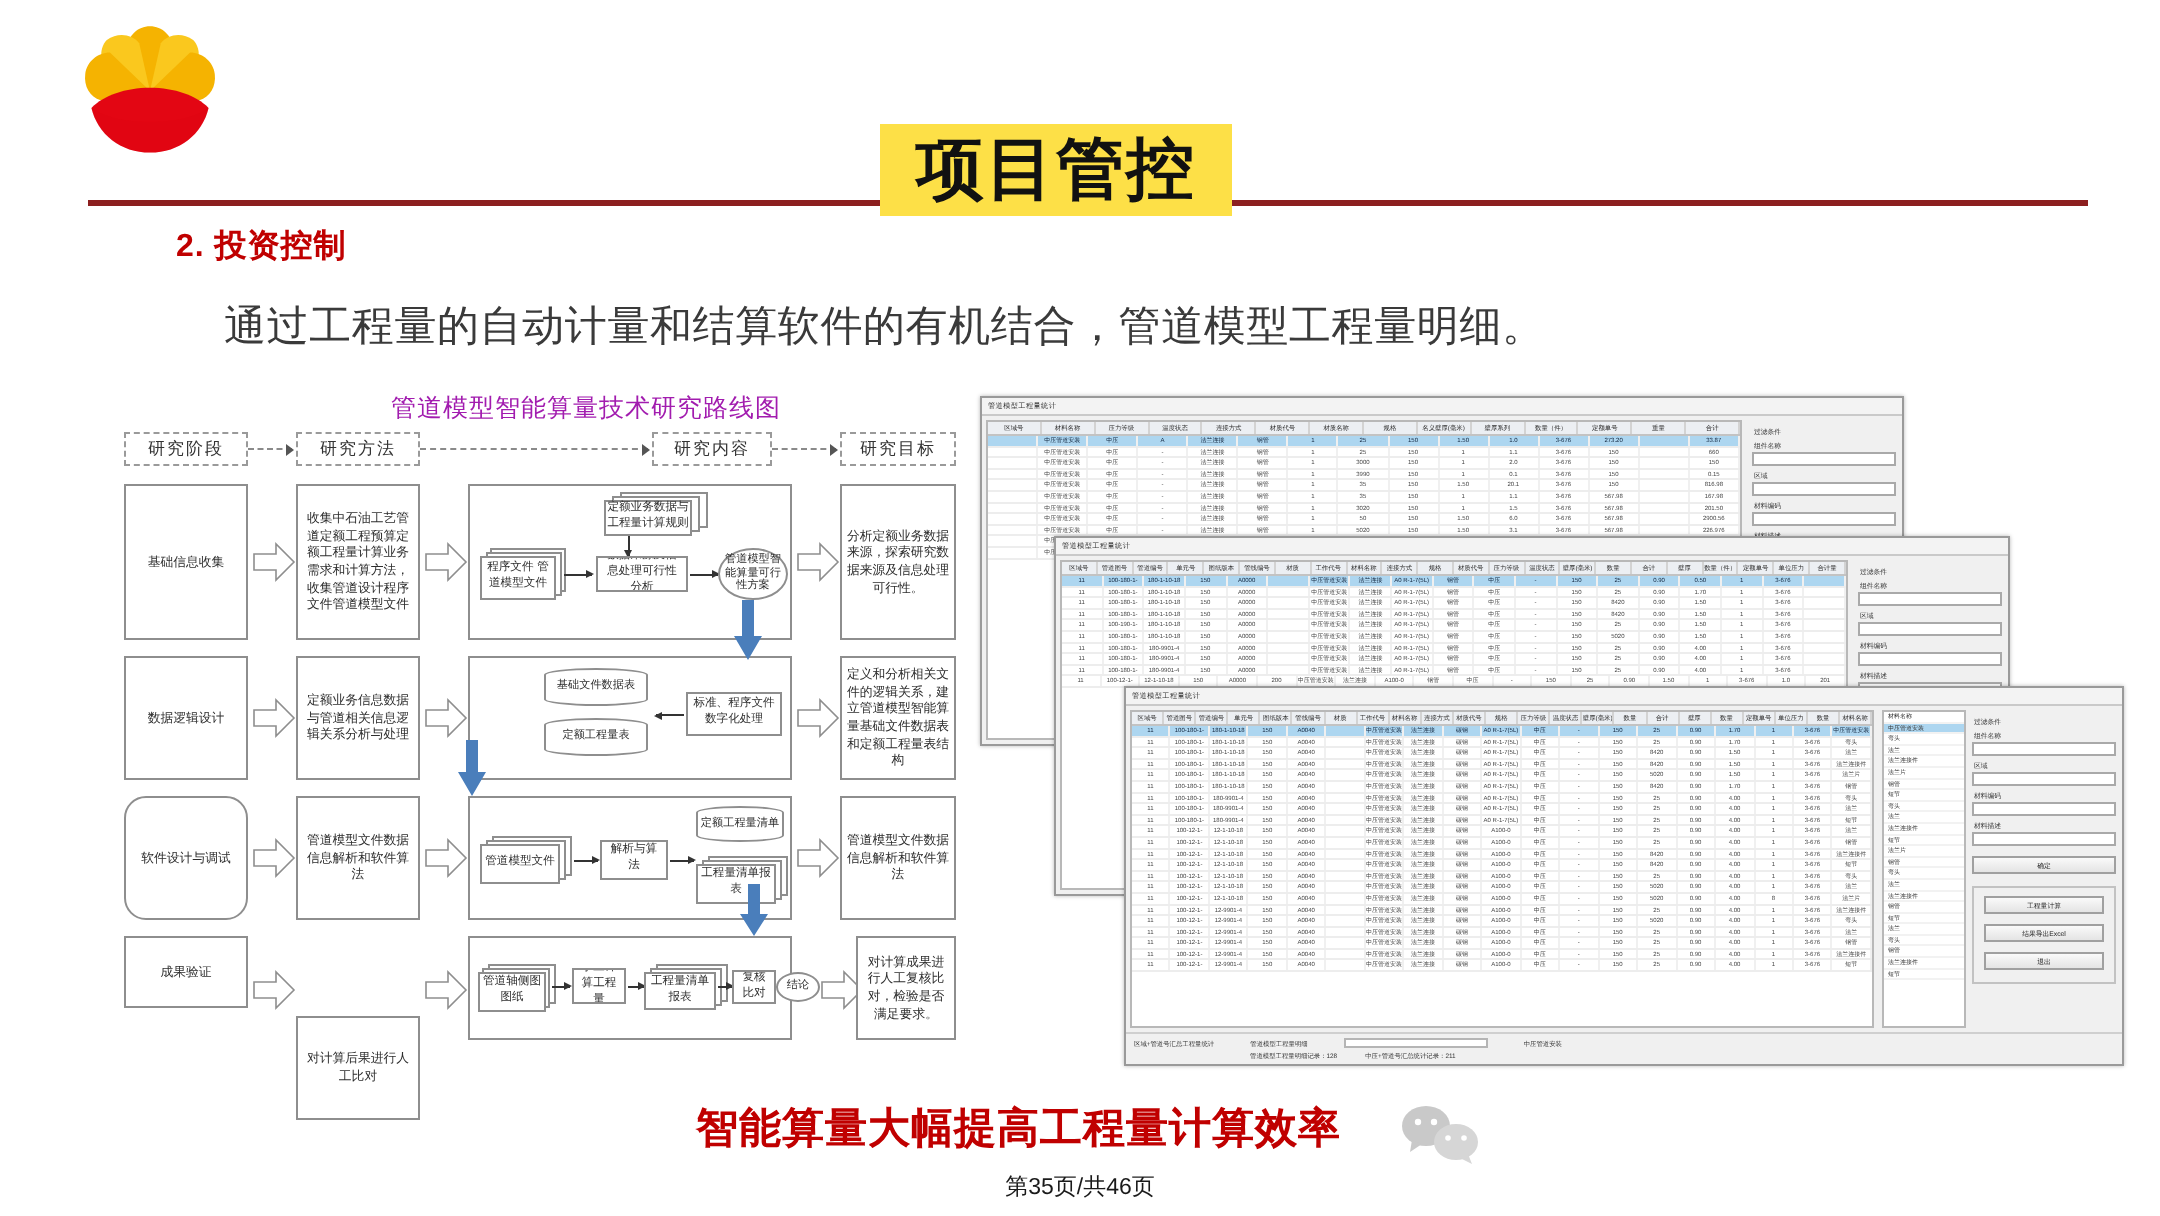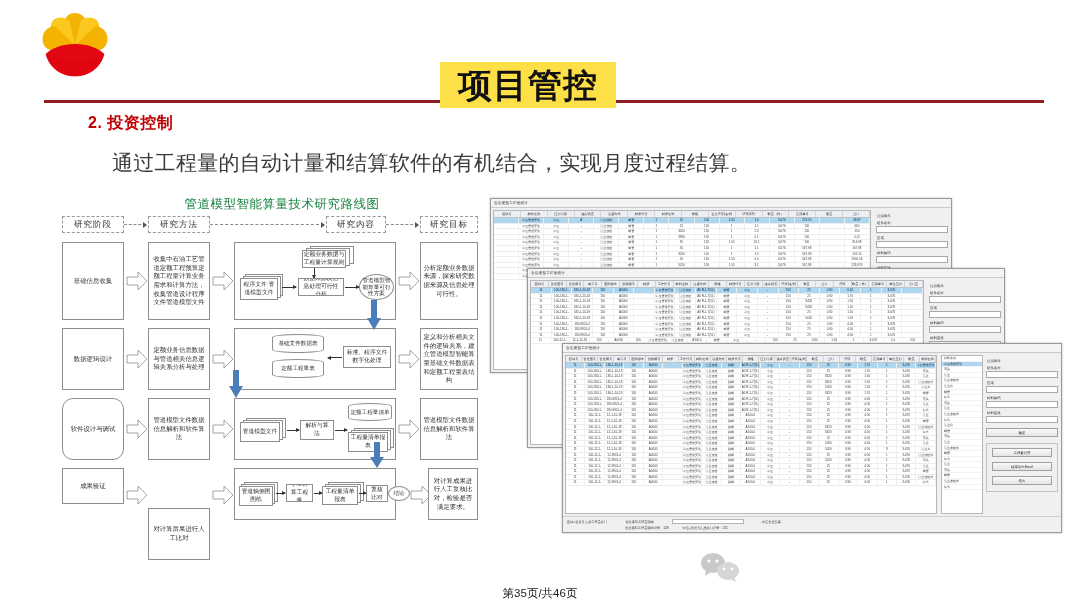--- a/index.html
+++ b/index.html
@@ -32,23 +32,23 @@
     font-size:16px; font-weight:700; color:#c00000; letter-spacing:0.5px;
   }
   .lead {
     position:absolute; left:112px; top:149px; width:760px;
     font-size:21px; color:#3a3a3a; letter-spacing:0.3px; white-space:nowrap;
   }
 
   
   .flow { position:absolute; left:62px; top:196px; width:420px; height:330px; }
   .flow-title {
-    position:absolute; left:95px; top:0; width:250px; text-align:center;
+    position:absolute; left:106px; top:0; width:250px; text-align:center;
     font-family:"DejaVu Serif","Liberation Serif",serif;
-    font-size:12.5px; color:#15803d; letter-spacing:0.5px;
+    font-size:12.5px; color:#a21caf; letter-spacing:0.5px;
   }
   .hdr-cell {
     position:absolute; top:20px; height:17px;
     border:1px dashed #9a9a9a; background:#fff;
     display:flex; align-items:center; justify-content:center;
     font-family:"DejaVu Serif","Liberation Serif",serif;
     font-size:8.5px; color:#333; letter-spacing:1px;
   }
   .dashline { position:absolute; top:28px; height:0; border-top:1px dashed #8a8a8a; }
   .dashline::after{
@@ -190,21 +190,21 @@
 
   <div class="title-box">
     <div class="t">项目管控</div>
   </div>
 
   <div class="sec-no">
     <span>2.</span>
     <span>投资控制</span>
   </div>
 
-  <div class="lead">通过工程量的自动计量和结算软件的有机结合，实现月度过程结算。</div>
+  <div class="lead">通过工程量的自动计量和结算软件的有机结合，管道模型工程量明细。</div>
 
   <div class="flow">
 
     <div class="flow-title">管道模型智能算量技术研究路线图</div>
 
     <div class="hdr-cell" style="left:0px;width:62px;">研究阶段</div>
     <div class="hdr-cell" style="left:86px;width:62px;">研究方法</div>
     <div class="hdr-cell" style="left:264px;width:60px;">研究内容</div>
     <div class="hdr-cell" style="left:358px;width:58px;">研究目标</div>
     <div class="dashline" style="left:62px;width:22px;"></div>
@@ -1414,20 +1414,21 @@
           <span>中压管道安装</span>
         </div>
         <div class="row2">
           <span>管道模型工程量明细记录：128</span>
           <span>中压+管道号汇总统计记录：211</span>
         </div>
       </div>
     </div>
   </div>
 
+  <div class="caption">智能算量大幅提高工程量计算效率</div>
 
   <div class="wm">
     <svg width="40" height="30" viewBox="0 0 40 30">
       <ellipse cx="13" cy="11" rx="12" ry="10" fill="#c9c9c9"></ellipse>
       <polygon points="6,18 5,24 11,20" fill="#c9c9c9"></polygon>
       <ellipse cx="28" cy="19" rx="11" ry="9" fill="#d6d6d6"></ellipse>
       <polygon points="34,25 36,30 30,27" fill="#d6d6d6"></polygon>
       <circle cx="9" cy="9" r="1.6" fill="#fff"></circle>
       <circle cx="17" cy="9" r="1.6" fill="#fff"></circle>
       <circle cx="24" cy="17" r="1.4" fill="#fff"></circle>

